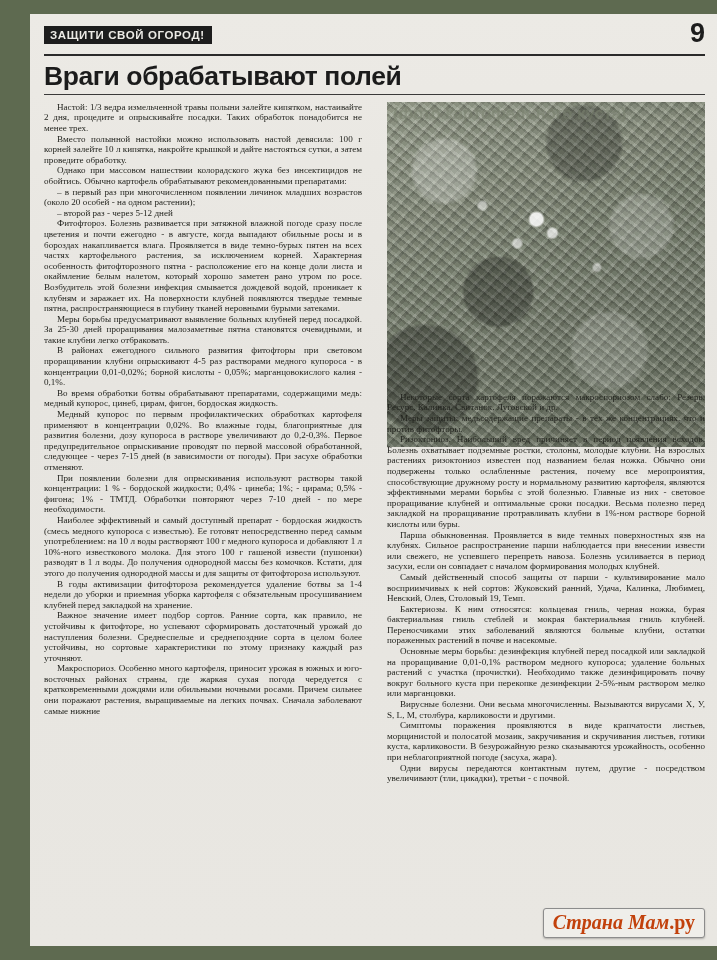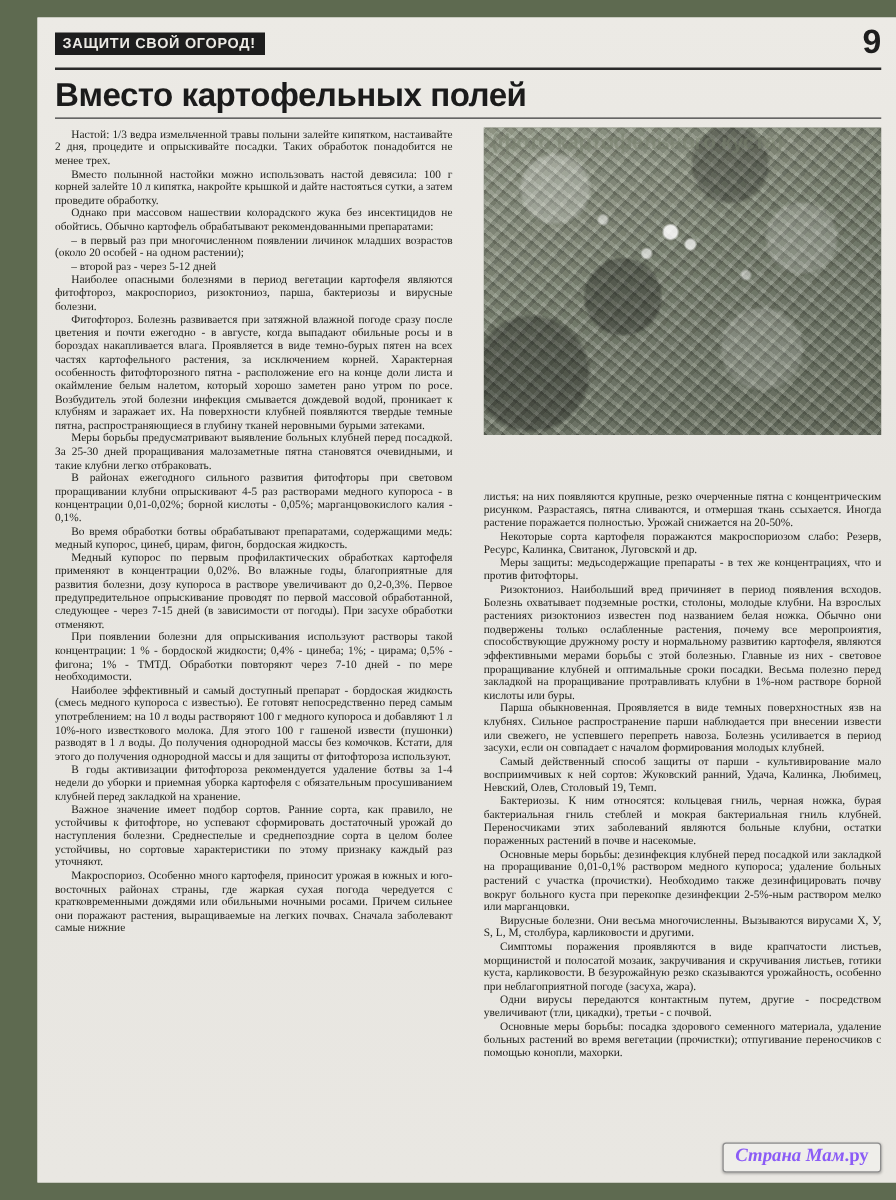--- a/index.html
+++ b/index.html
@@ -90,21 +90,21 @@
     line-height: 11.4px;
     margin-bottom: 3px;
   }
   .col p.dash { text-indent: 13px; }
   
   #photo {
     position: absolute;
     left: 343px;
     top: 0;
     width: 318px;
-    height: 246px;
+    height: 345px;
     overflow: hidden;
     background: #8d9183;
   }
   #photo .leafbg {
     position: absolute;
     inset: 0;
     background:
       radial-gradient(circle at 18% 20%, rgba(255,255,255,0.22) 0 8%, rgba(0,0,0,0) 9%),
       radial-gradient(circle at 62% 12%, rgba(0,0,0,0.22) 0 10%, rgba(0,0,0,0) 11%),
       radial-gradient(circle at 80% 36%, rgba(255,255,255,0.16) 0 9%, rgba(0,0,0,0) 10%),
@@ -144,78 +144,75 @@
     position: absolute;
     right: 14px;
     bottom: 8px;
     background: #efeeea;
     border: 1px solid #8c8c8c;
     border-radius: 3px;
     padding: 2px 9px 3px 9px;
     font-family: "Liberation Serif", serif;
     font-style: italic;
     font-weight: bold;
-    font-size: 15px;
-    color: #8b5cf6;
+    font-size: 20px;
+    color: #c2410c;
     box-shadow: 0 1px 2px rgba(0,0,0,0.25);
   }
   #watermark .dot { font-style: normal; }
 </style>
 </head>
 <body>
 
 <div id="page">
 
   <div id="header">
     <div id="kicker">ЗАЩИТИ СВОЙ ОГОРОД!</div>
     <div id="pagenum">9</div>
   </div>
 
-  <h1 id="headline">Вместо картофельных полей</h1>
+  <h1 id="headline">Враги обрабатывают полей</h1>
   <div id="rule-under-headline"></div>
 
   <div id="cols">
 
     <div id="photo">
       <div class="leafbg"></div>
       <div class="flowers"></div>
       <div id="photo-ghost-title">(фото картофельного куста)</div>
     </div>
 
     <div class="col" id="colL">
         <p>Настой: 1/3 ведра измельченной травы полыни залейте кипятком, настаивайте 2 дня, процедите и опрыскивайте посадки. Таких обработок понадобится не менее трех.</p>
         <p>Вместо полынной настойки можно использовать настой девясила: 100 г корней залейте 10 л кипятка, накройте крышкой и дайте настояться сутки, а затем проведите обработку.</p>
         <p>Однако при массовом нашествии колорадского жука без инсектицидов не обойтись. Обычно картофель обрабатывают рекомендованными препаратами:</p>
         <p class="dash">– в первый раз при многочисленном появлении личинок младших возрастов (около 20 особей - на одном растении);</p>
         <p class="dash">– второй раз - через 5-12 дней</p>
-        <p>Наиболее опасными болезнями в период вегетации картофеля являются фитофтороз, макроспориоз, ризоктониоз, парша, бактериозы и вирусные болезни.</p>
         <p>Фитофтороз. Болезнь развивается при затяжной влажной погоде сразу после цветения и почти ежегодно - в августе, когда выпадают обильные росы и в бороздах накапливается влага. Проявляется в виде темно-бурых пятен на всех частях картофельного растения, за исключением корней. Характерная особенность фитофторозного пятна - расположение его на конце доли листа и окаймление белым налетом, который хорошо заметен рано утром по росе. Возбудитель этой болезни инфекция смывается дождевой водой, проникает к клубням и заражает их. На поверхности клубней появляются твердые темные пятна, распространяющиеся в глубину тканей неровными бурыми затеками.</p>
         <p>Меры борьбы предусматривают выявление больных клубней перед посадкой. За 25-30 дней проращивания малозаметные пятна становятся очевидными, и такие клубни легко отбраковать.</p>
         <p>В районах ежегодного сильного развития фитофторы при световом проращивании клубни опрыскивают 4-5 раз растворами медного купороса - в концентрации 0,01-0,02%; борной кислоты - 0,05%; марганцовокислого калия - 0,1%.</p>
         <p>Во время обработки ботвы обрабатывают препаратами, содержащими медь: медный купорос, цинеб, цирам, фигон, бордоская жидкость.</p>
         <p>Медный купорос по первым профилактических обработках картофеля применяют в концентрации 0,02%. Во влажные годы, благоприятные для развития болезни, дозу купороса в растворе увеличивают до 0,2-0,3%. Первое предупредительное опрыскивание проводят по первой массовой обработанной, следующее - через 7-15 дней (в зависимости от погоды). При засухе обработки отменяют.</p>
         <p>При появлении болезни для опрыскивания используют растворы такой концентрации: 1 % - бордоской жидкости; 0,4% - цинеба; 1%; - цирама; 0,5% - фигона; 1% - ТМТД. Обработки повторяют через 7-10 дней - по мере необходимости.</p>
         <p>Наиболее эффективный и самый доступный препарат - бордоская жидкость (смесь медного купороса с известью). Ее готовят непосредственно перед самым употреблением: на 10 л воды растворяют 100 г медного купороса и добавляют 1 л 10%-ного известкового молока. Для этого 100 г гашеной извести (пушонки) разводят в 1 л воды. До получения однородной массы без комочков. Кстати, для этого до получения однородной массы и для защиты от фитофтороза используют.</p>
         <p>В годы активизации фитофтороза рекомендуется удаление ботвы за 1-4 недели до уборки и приемная уборка картофеля с обязательным просушиванием клубней перед закладкой на хранение.</p>
         <p>Важное значение имеет подбор сортов. Ранние сорта, как правило, не устойчивы к фитофторе, но успевают сформировать достаточный урожай до наступления болезни. Среднеспелые и среднепоздние сорта в целом более устойчивы, но сортовые характеристики по этому признаку каждый раз уточняют.</p>
         <p>Макроспориоз. Особенно много картофеля, приносит урожая в южных и юго-восточных районах страны, где жаркая сухая погода чередуется с кратковременными дождями или обильными ночными росами. Причем сильнее они поражают растения, выращиваемые на легких почвах. Сначала заболевают самые нижние</p>
       </div>
     <div class="col" id="colR">
-        <p class="noind">листья: на них появляются крупные, резко очерченные пятна с концентрическим рисунком. Разрастаясь, пятна сливаются, и отмершая ткань ссыхается. Иногда растение поражается полностью. Урожай снижается на 20-50%.</p>
         <p>Некоторые сорта картофеля поражаются макроспориозом слабо: Резерв, Ресурс, Калинка, Свитанок, Луговской и др.</p>
         <p>Меры защиты: медьсодержащие препараты - в тех же концентрациях, что и против фитофторы.</p>
         <p>Ризоктониоз. Наибольший вред причиняет в период появления всходов. Болезнь охватывает подземные ростки, столоны, молодые клубни. На взрослых растениях ризоктониоз известен под названием белая ножка. Обычно они подвержены только ослабленные растения, почему все меропроиятия, способствующие дружному росту и нормальному развитию картофеля, являются эффективными мерами борьбы с этой болезнью. Главные из них - световое проращивание клубней и оптимальные сроки посадки. Весьма полезно перед закладкой на проращивание протравливать клубни в 1%-ном растворе борной кислоты или буры.</p>
         <p>Парша обыкновенная. Проявляется в виде темных поверхностных язв на клубнях. Сильное распространение парши наблюдается при внесении извести или свежего, не успевшего перепреть навоза. Болезнь усиливается в период засухи, если он совпадает с началом формирования молодых клубней.</p>
         <p>Самый действенный способ защиты от парши - культивирование мало восприимчивых к ней сортов: Жуковский ранний, Удача, Калинка, Любимец, Невский, Олев, Столовый 19, Темп.</p>
         <p>Бактериозы. К ним относятся: кольцевая гниль, черная ножка, бурая бактериальная гниль стеблей и мокрая бактериальная гниль клубней. Переносчиками этих заболеваний являются больные клубни, остатки пораженных растений в почве и насекомые.</p>
         <p>Основные меры борьбы: дезинфекция клубней перед посадкой или закладкой на проращивание 0,01-0,1% раствором медного купороса; удаление больных растений с участка (прочистки). Необходимо также дезинфицировать почву вокруг больного куста при перекопке дезинфекции 2-5%-ным раствором мелко или марганцовки.</p>
         <p>Вирусные болезни. Они весьма многочисленны. Вызываются вирусами X, У, S, L, M, столбура, карликовости и другими.</p>
         <p>Симптомы поражения проявляются в виде крапчатости листьев, морщинистой и полосатой мозаик, закручивания и скручивания листьев, готики куста, карликовости. В безурожайную резко сказываются урожайность, особенно при неблагоприятной погоде (засуха, жара).</p>
         <p>Одни вирусы передаются контактным путем, другие - посредством увеличивают (тли, цикадки), третьи - с почвой.</p>
-        <p>Основные меры борьбы: посадка здорового семенного материала, удаление больных растений во время вегетации (прочистки); отпугивание переносчиков с помощью конопли, махорки.</p>
       </div>
 
   </div>
 
   <div id="watermark">
     <span>Страна Мам</span><span class="dot">.ру</span>
   </div>
 
 </div>
 

